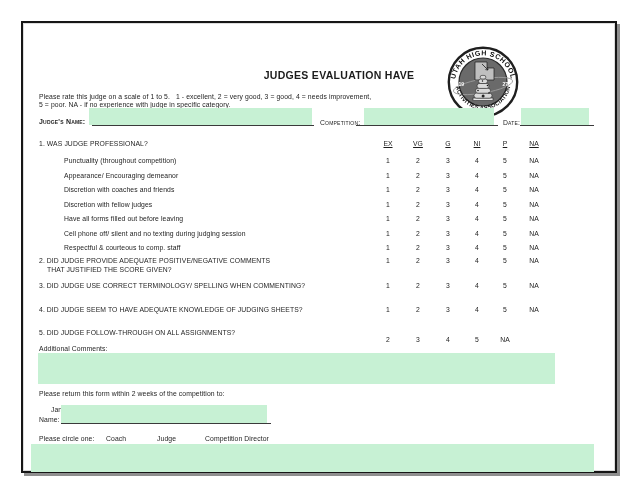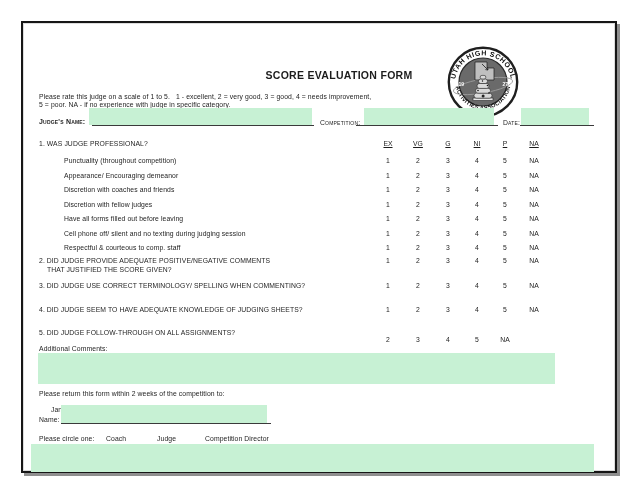--- a/index.html
+++ b/index.html
@@ -19,21 +19,21 @@
   .uline{position:absolute;height:0;border-bottom:1px solid #3a3a3a;}
   .link{color:#2233cc;text-decoration:underline;cursor:pointer;}
   .logo{position:absolute;left:424px;top:23px;width:72px;height:72px;}
 </style>
 </head>
 <body>
 
 <div class="canvas">
   <div class="sheet">
 
-    <div class="title">SCORE EVALUATION FORM</div>
+    <div class="title">JUDGES EVALUATION HAVE</div>
 
     <svg class="logo" viewBox="0 0 72 72">
       <defs>
         <path id="arcTop" d="M 7.8,40 A 28.3,28.3 0 1 1 64.2,40" fill="none"></path>
         <path id="arcBot" d="M 9,42 A 27.7,27.7 0 0 0 63,42" fill="none"></path>
       </defs>
       <circle cx="36" cy="36" r="34.2" fill="#ffffff" stroke="#1f1f1f" stroke-width="2.4"></circle>
       <circle cx="36" cy="36" r="24" fill="#6a6a6a" stroke="#2b2b2b" stroke-width="1.2"></circle>
       <ellipse cx="36" cy="40" rx="30" ry="7" fill="none" stroke="#9a9a9a" stroke-width="0.9" transform="rotate(-10 36 40)"></ellipse>
       <path d="M28,16 h12 v6 h7 v12 h-19 z" fill="#bfbfbf" stroke="#1a1a1a" stroke-width="0.7"></path>

